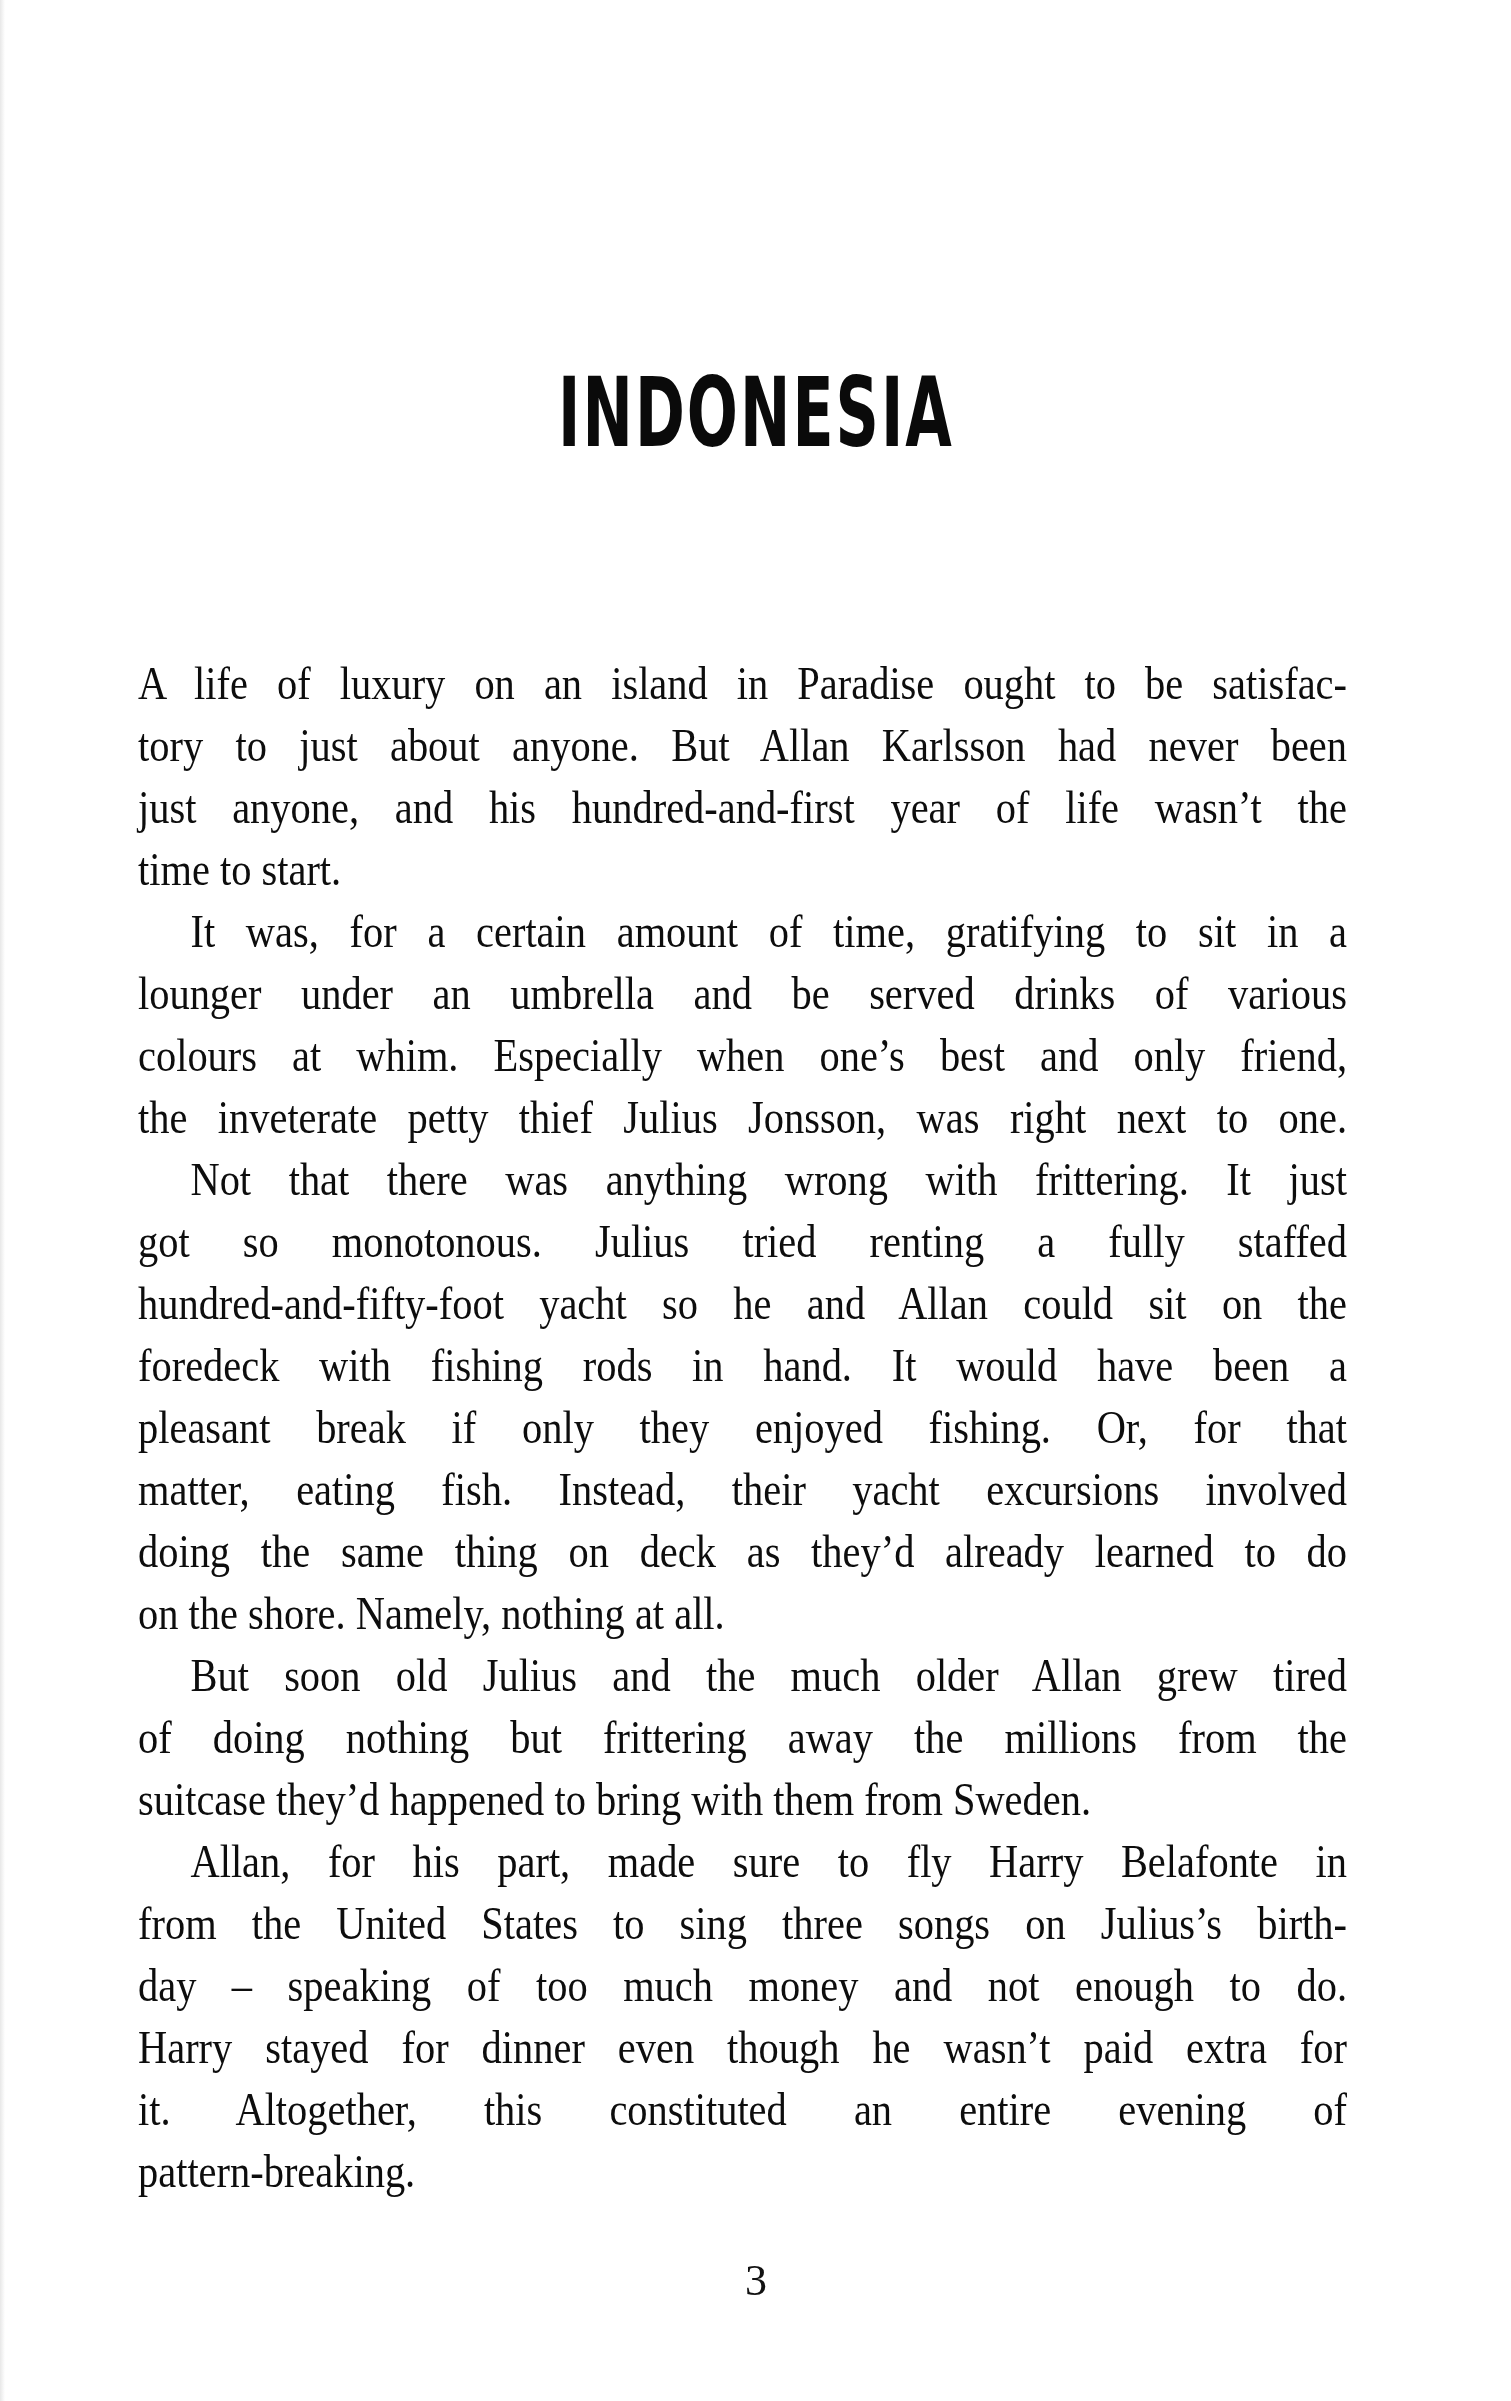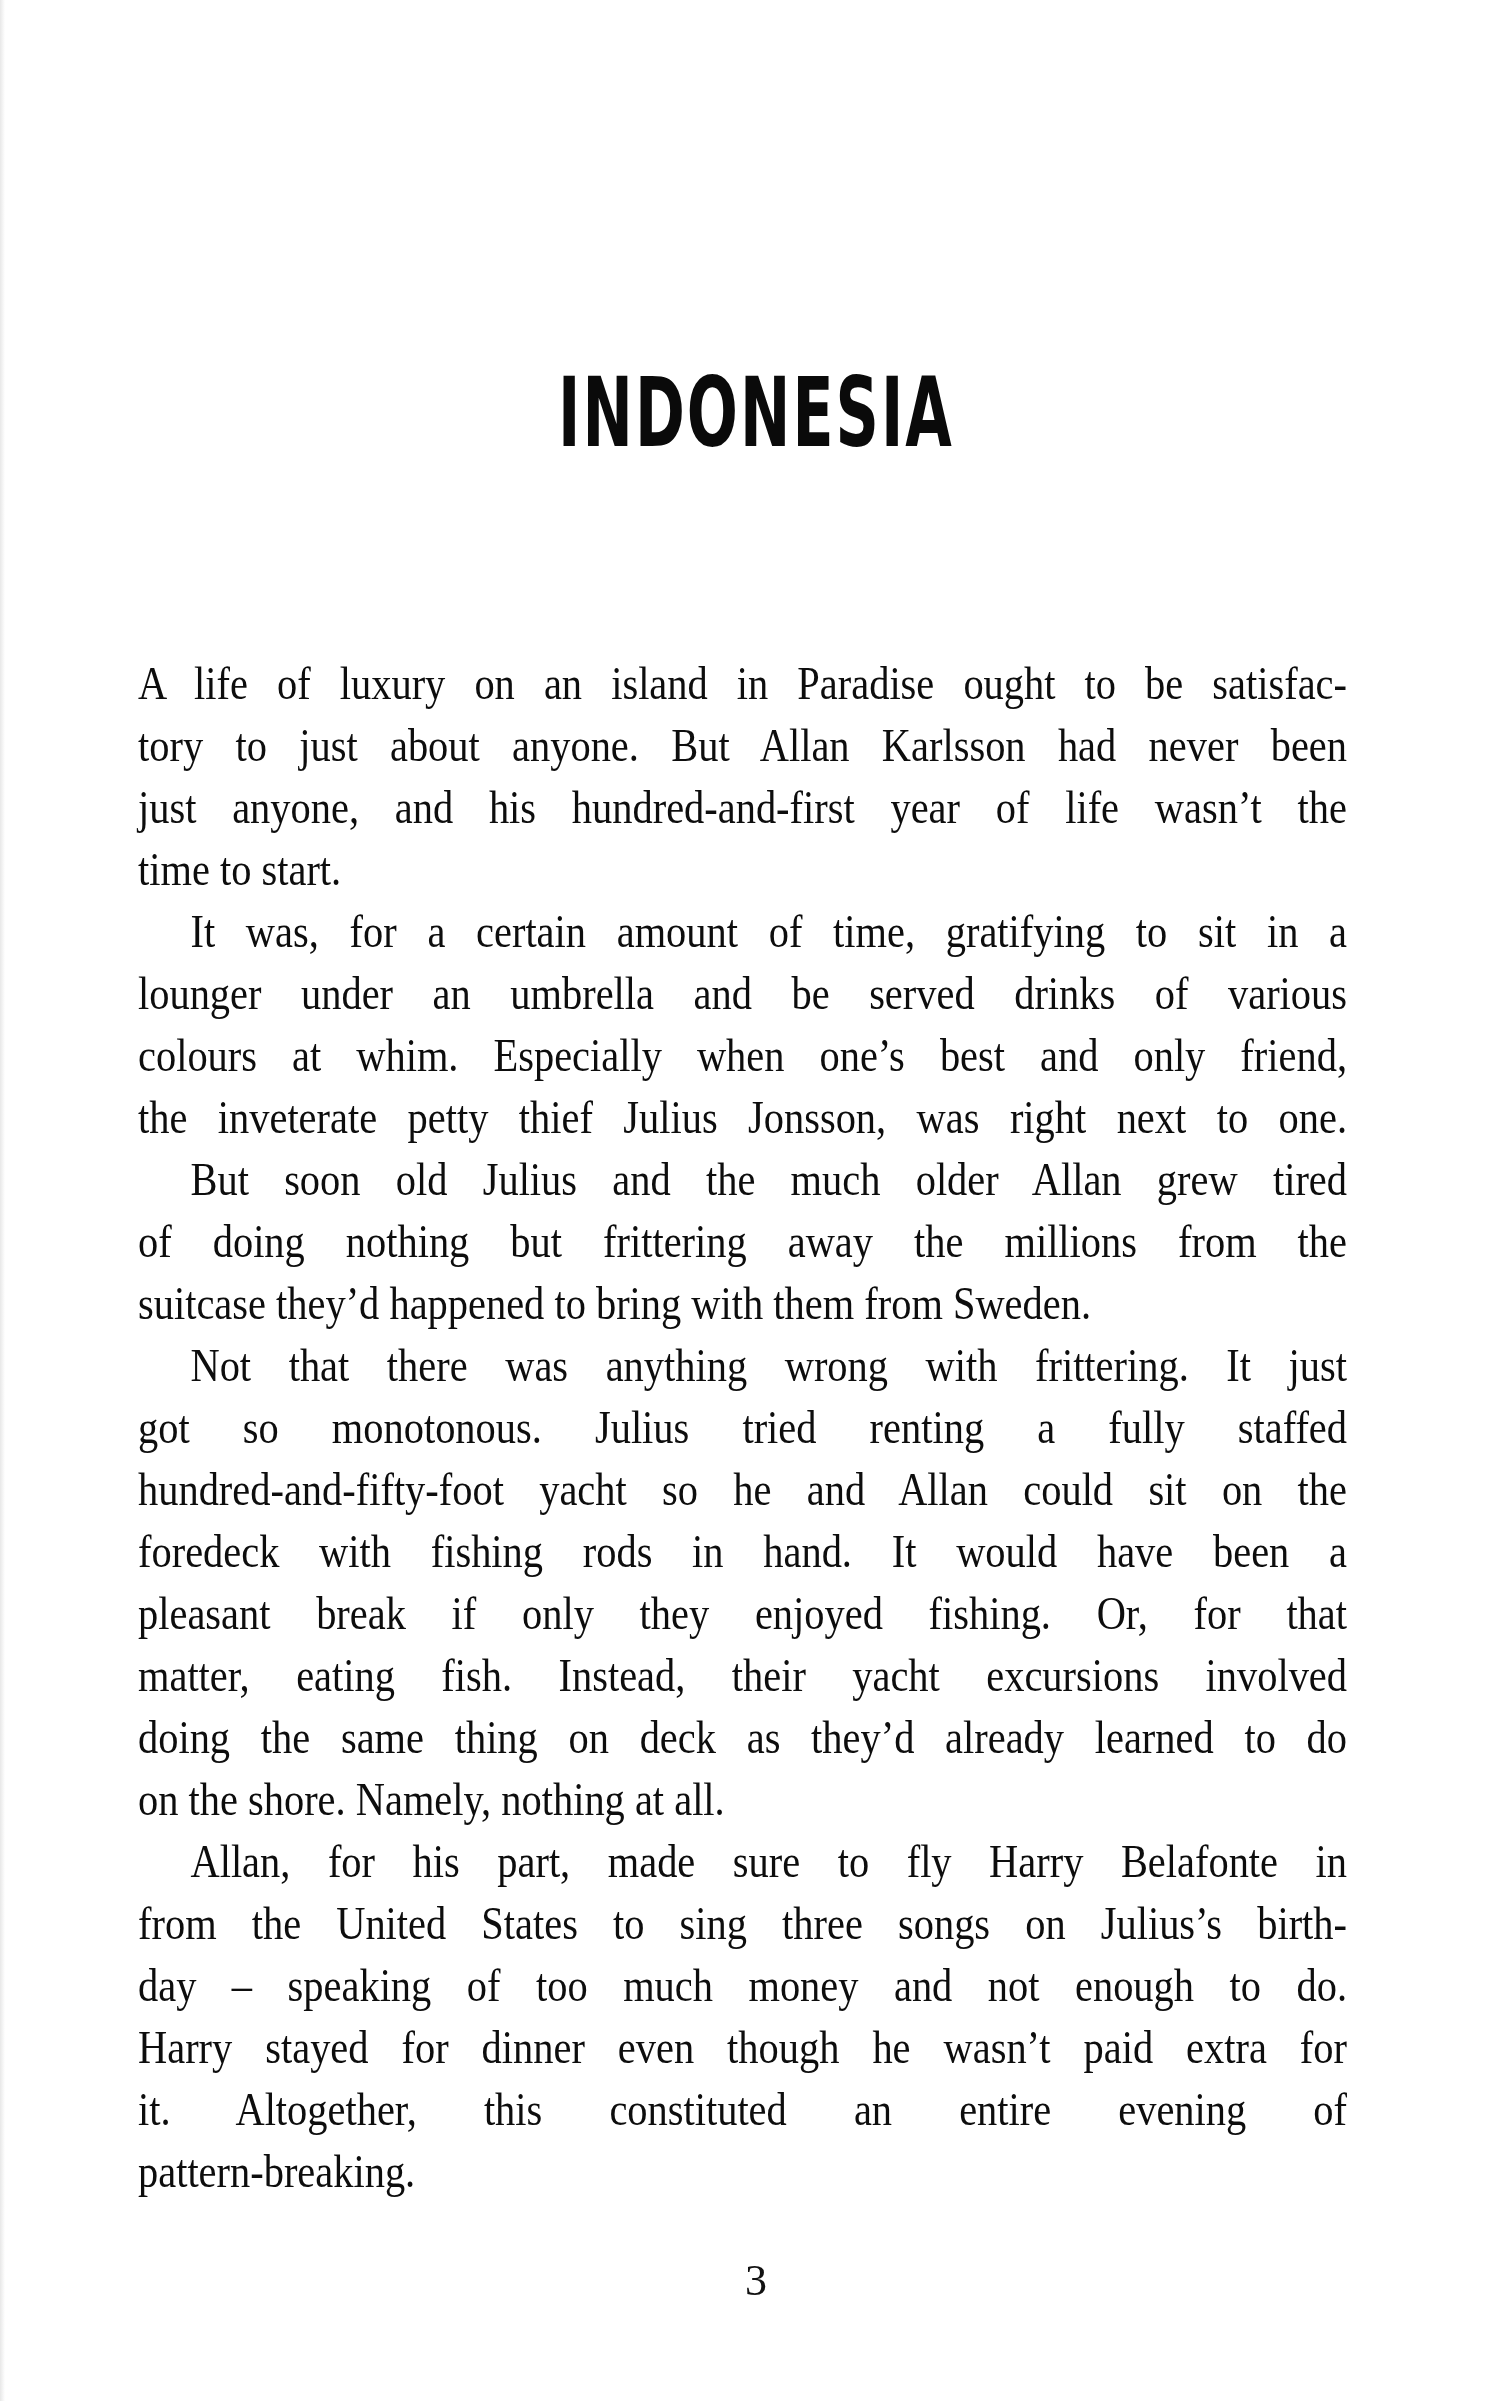--- a/index.html
+++ b/index.html
@@ -89,34 +89,34 @@
   </div>
 
   <div>
     <div class="line indent">It was, for a certain amount of time, gratifying to sit in a</div>
     <div class="line">lounger under an umbrella and be served drinks of various</div>
     <div class="line">colours at whim. Especially when one’s best and only friend,</div>
     <div class="line">the inveterate petty thief Julius Jonsson, was right next to one.</div>
   </div>
 
   <div>
-    <div class="line indent">But soon old Julius and the much older Allan grew tired</div>
-    <div class="line">of doing nothing but frittering away the millions from the</div>
-    <div class="line last">suitcase they’d happened to bring with them from Sweden.</div>
-  </div>
-
-  <div>
     <div class="line indent">Not that there was anything wrong with frittering. It just</div>
     <div class="line">got so monotonous. Julius tried renting a fully staffed</div>
     <div class="line">hundred-and-fifty-foot yacht so he and Allan could sit on the</div>
     <div class="line">foredeck with fishing rods in hand. It would have been a</div>
     <div class="line">pleasant break if only they enjoyed fishing. Or, for that</div>
     <div class="line">matter, eating fish. Instead, their yacht excursions involved</div>
     <div class="line">doing the same thing on deck as they’d already learned to do</div>
     <div class="line last">on the shore. Namely, nothing at all.</div>
+  </div>
+
+  <div>
+    <div class="line indent">But soon old Julius and the much older Allan grew tired</div>
+    <div class="line">of doing nothing but frittering away the millions from the</div>
+    <div class="line last">suitcase they’d happened to bring with them from Sweden.</div>
   </div>
 
   <div>
     <div class="line indent">Allan, for his part, made sure to fly Harry Belafonte in</div>
     <div class="line">from the United States to sing three songs on Julius’s birth-</div>
     <div class="line">day – speaking of too much money and not enough to do.</div>
     <div class="line">Harry stayed for dinner even though he wasn’t paid extra for</div>
     <div class="line">it. Altogether, this constituted an entire evening of</div>
     <div class="line last">pattern-breaking.</div>
   </div>

